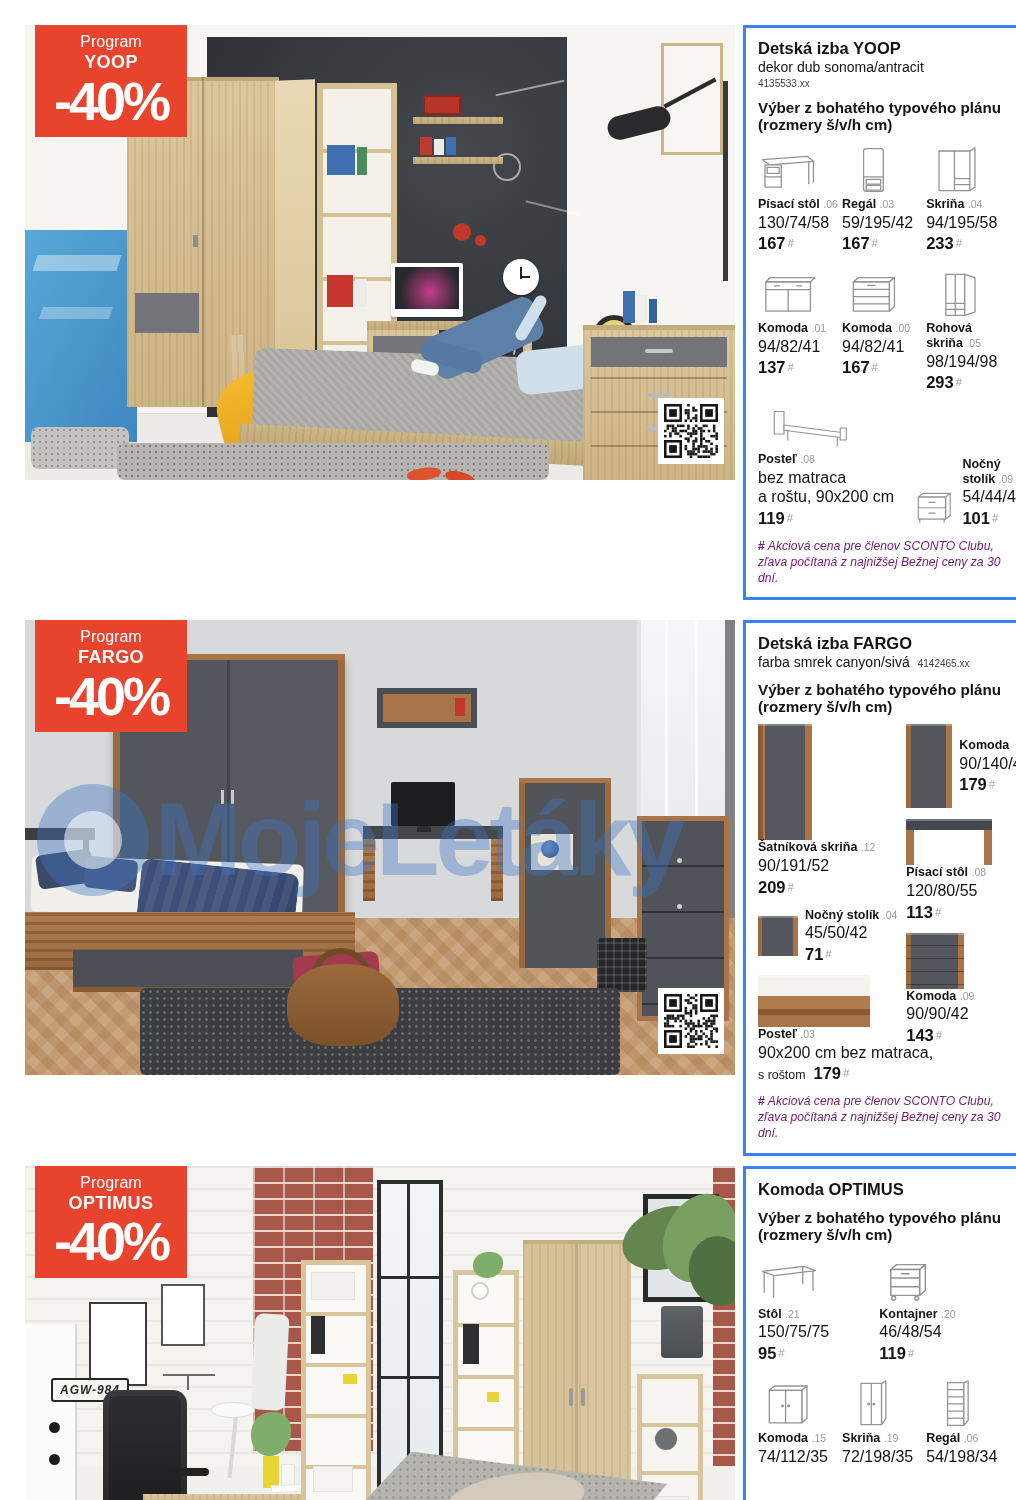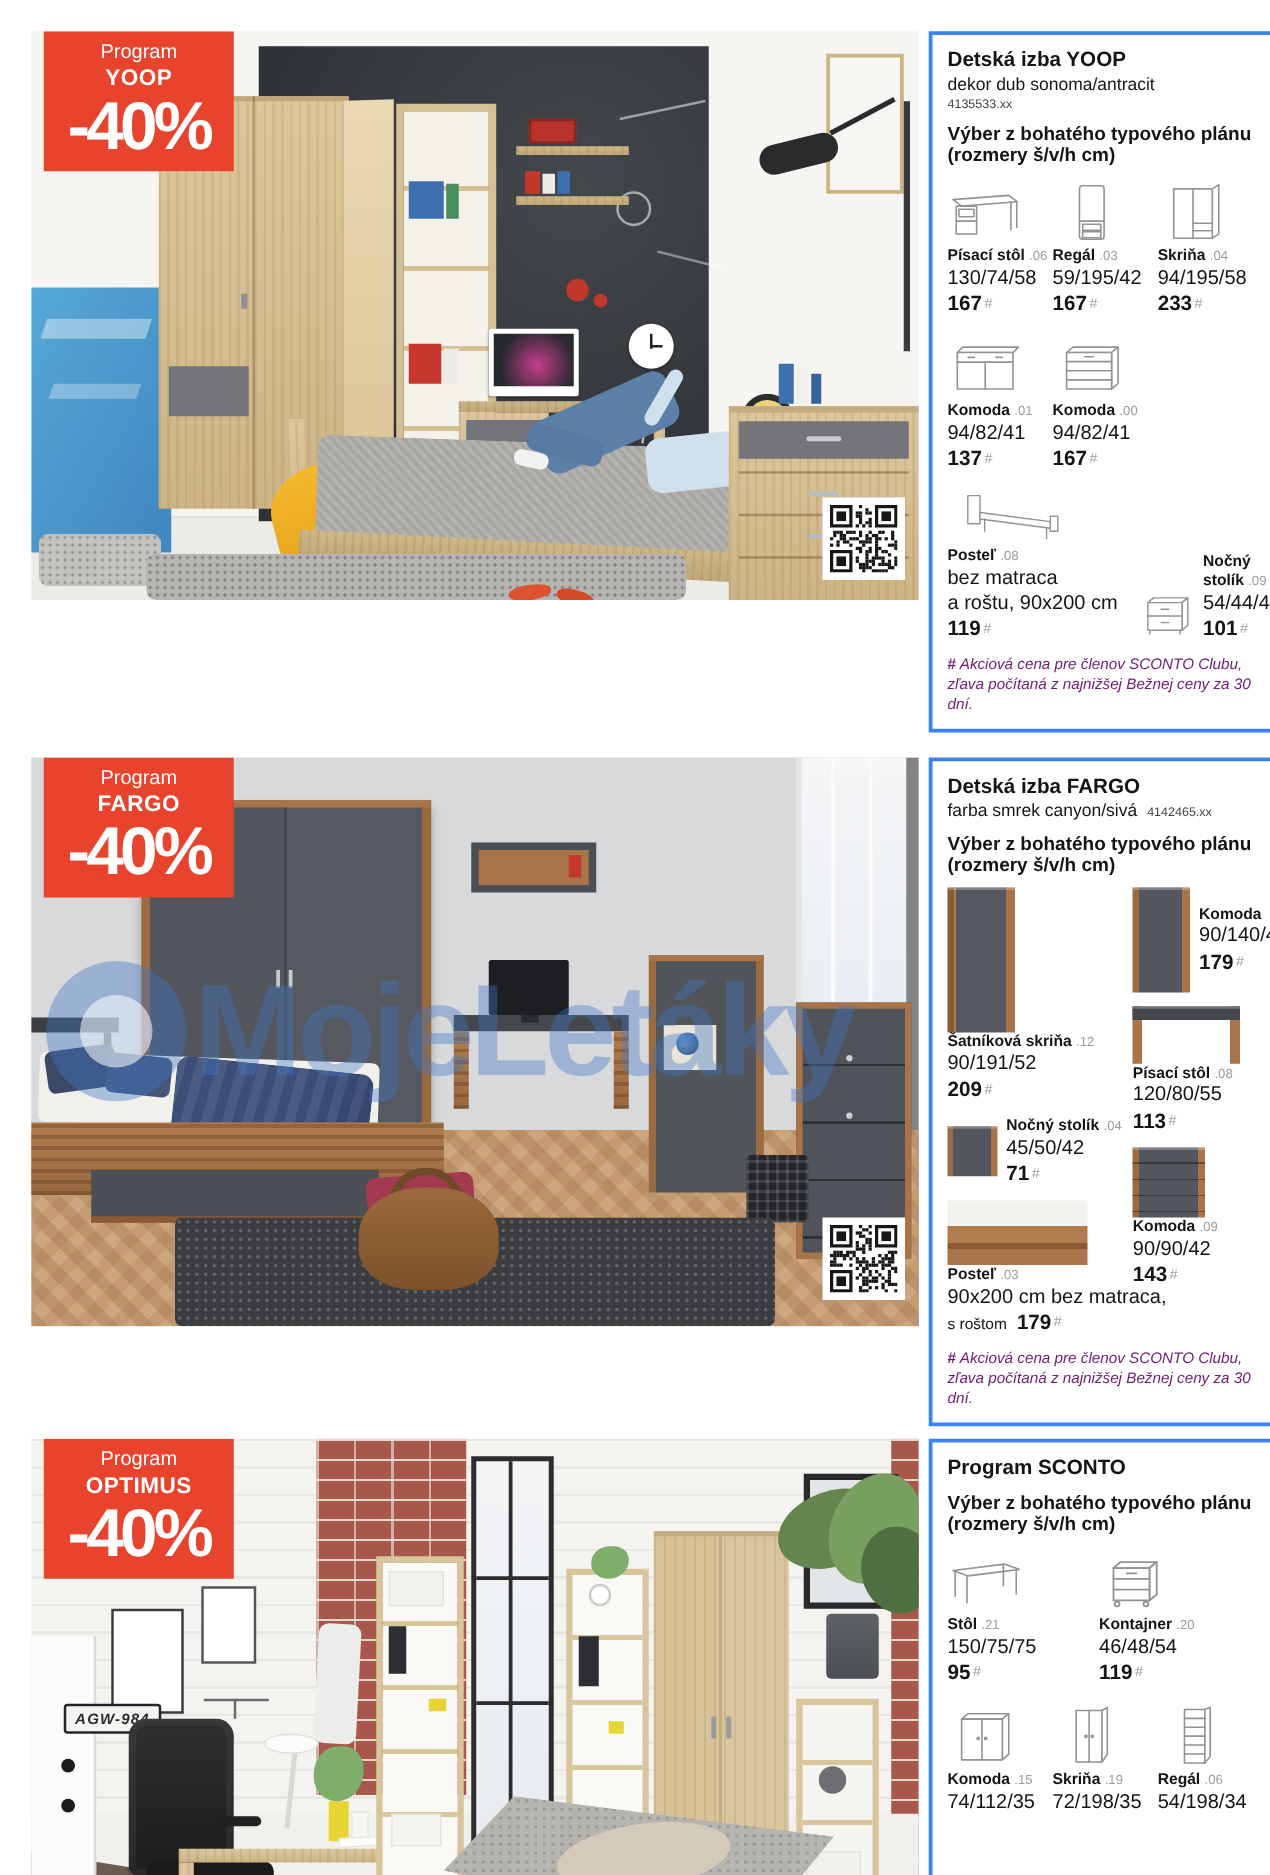--- a/index.html
+++ b/index.html
@@ -375,20 +375,39 @@
                   <line x1="29" y1="18" x2="37" y2="18"></line>
                 </g>
               </svg>
             </span>
             <div class="itxt">
               <div class="iname">Komoda <span class="iref">.00</span></div>
               <div class="idims">94/82/41</div>
               <div class="price-row"><span class="iprice">167</span><span class="ihash">#</span></div>
             </div>
           </div>
+          <div class="cell c3">
+            <span class="iconbox">
+              <svg viewBox="0 0 70 56">
+                <g fill="#fff" stroke="#939393" stroke-width="1.5" stroke-linejoin="round" stroke-linecap="round">
+                  <rect x="22" y="5" width="22" height="48"></rect>
+                  <polygon points="44,5 56,9 56,49 44,53"></polygon>
+                  <line x1="33" y1="5" x2="33" y2="53"></line>
+                  <line x1="22" y1="39" x2="44" y2="39"></line>
+                  <line x1="22" y1="46" x2="44" y2="46"></line>
+                </g>
+              </svg>
+            </span>
+            <div class="itxt">
+              <div class="iname">Rohová
+skriňa <span class="iref">.05</span></div>
+              <div class="idims">98/194/98</div>
+              <div class="price-row"><span class="iprice">293</span><span class="ihash">#</span></div>
+            </div>
+          </div>
           <div class="cell wide">
             <span class="iconbox">
               <svg viewBox="0 0 110 56">
                 <g fill="#fff" stroke="#939393" stroke-width="1.5" stroke-linejoin="round" stroke-linecap="round">
                   <rect x="6" y="6" width="13" height="30"></rect>
                   <polygon points="19,24 96,34 96,41 19,31"></polygon>
                   <line x1="24" y1="31" x2="24" y2="44"></line>
                   <line x1="90" y1="41" x2="90" y2="52"></line>
                   <rect x="94" y="28" width="8" height="16"></rect>
                 </g>
@@ -736,21 +755,21 @@
       <i class="s" style="left:420px;top:308px;width:140px;height:52px;background:#d3cabb;border-radius:50%;transform:rotate(-8deg);"></i>
 
       <div class="badge">
         <div class="b1">Program</div>
         <div class="b2">OPTIMUS</div>
         <div class="b3">-40%</div>
       </div>
 
     </div>
     <aside class="panel">
-      <div class="p-title">Program SCONTO</div>
+      <div class="p-title">Komoda OPTIMUS</div>
       <div class="p-head">
         <span>Výber z bohatého typového plánu</span><br>
         <span>(rozmery š/v/h cm)</span>
       </div>
       <div class="items">
           <div class="cell c2a">
             <span class="iconbox">
               <svg viewBox="0 0 70 56">
                 <g fill="#fff" stroke="#939393" stroke-width="1.5" stroke-linejoin="round" stroke-linecap="round">
                   <polygon points="4,18 52,12 66,17 18,23"></polygon>

